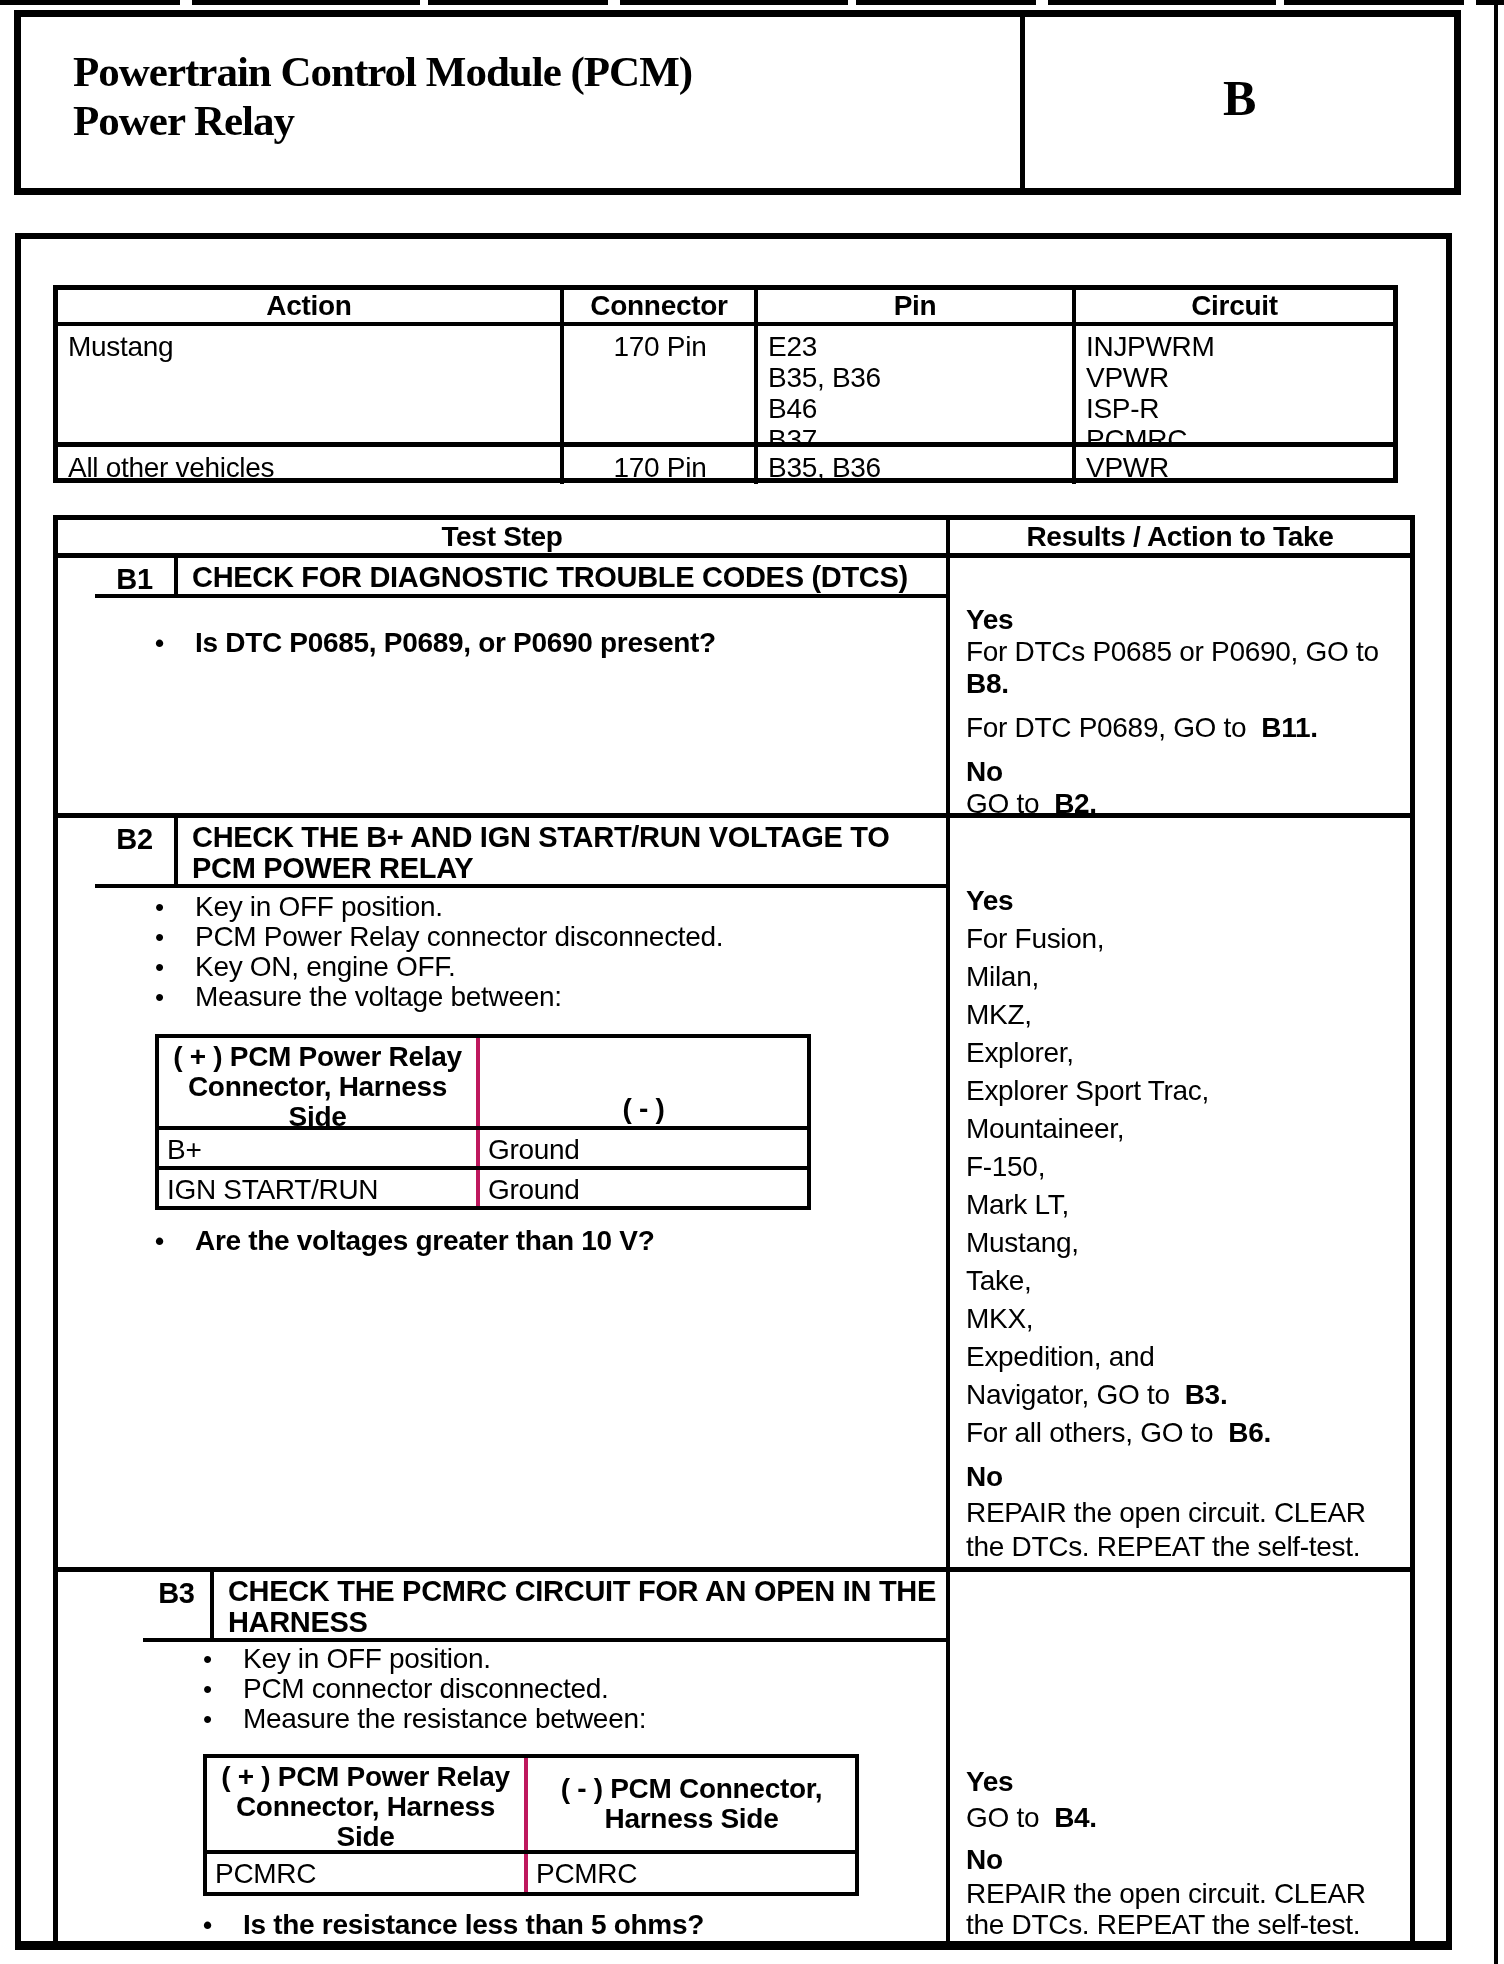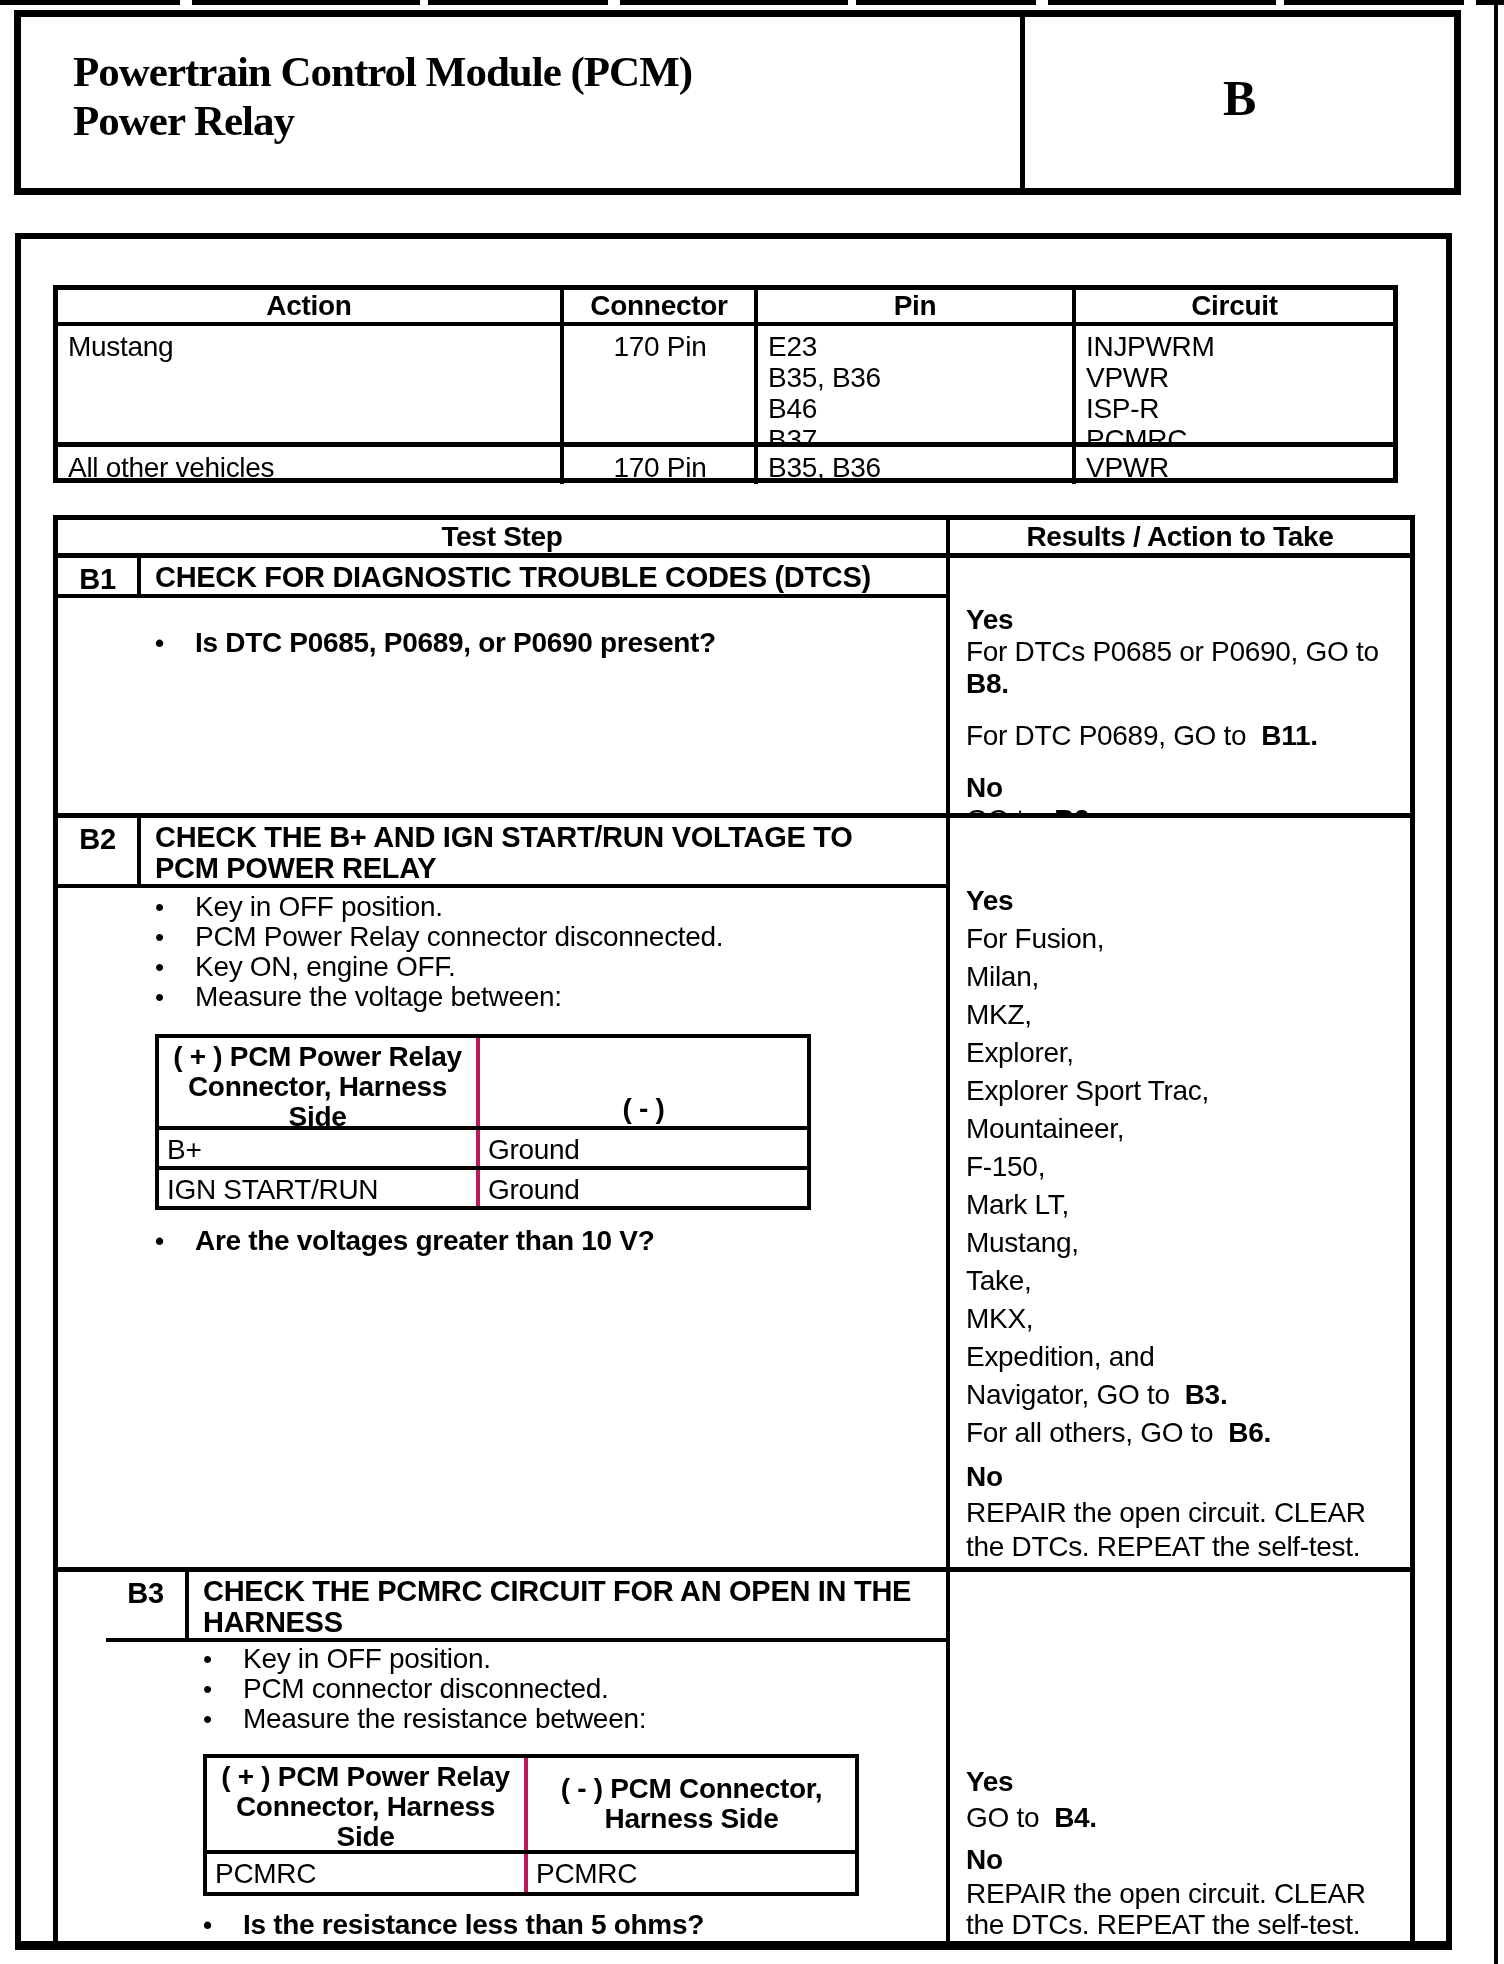--- a/index.html
+++ b/index.html
@@ -43,21 +43,21 @@
   .t-head { display:flex; height:33px; font-weight:bold; }
   .t-head-left { width:892px; border-right:4px solid #000; display:flex; align-items:center; justify-content:center; }
   .t-head-right { flex:1; display:flex; align-items:center; justify-content:center; }
 
   .step { display:flex; border-top:5px solid #000; }
   .s1 { height:260px; }
   .s2 { height:754px; }
   .s3 { height:383px; }
   .step-left { width:892px; border-right:4px solid #000; display:flex; flex-direction:column; }
   .s3 .step-left { border-bottom:6px solid #000;padding-left:48px; }
-  .title-row { display:flex; border-bottom:4px solid #000; }
+  .title-row { display:flex; border-bottom:4px solid #000;margin-left:37px; }
   .s1 .title-row { height:40px; }
   .s2 .title-row, .s3 .title-row { height:70px; }
   .step-id { width:83px; border-right:4px solid #000; font-weight:bold; font-size:29px; text-align:center; padding-top:5px; }
   .step-title { flex:1; padding:4px 10px 0 14px; font-weight:bold; font-size:29px; }
   .step-title .ln { line-height:31px; white-space:nowrap; }
 
   .step-body { flex:1; padding-left:97px; }
   .s1 .step-body { padding-top:30px; }
   .s2 .step-body { padding-top:4px; }
   .s3 .step-body { padding-top:2px; }
@@ -85,21 +85,21 @@
   .s3 .it-row { height:42px; }
   .it-row .it-c1, .it-row .it-c2 { padding:4px 0 0 8px; }
 
   
   .step-right { flex:1; padding:0 8px 0 16px; overflow:hidden; }
   .res .ln span { white-space:pre; }
   .res .ln { white-space:nowrap; }
   .s1 .res { padding-top:46px; line-height:32px; }
   .s2 .res { padding-top:64px; line-height:38px; }
   .s3 .res { padding-top:192px; line-height:36px; }
-  .res .ln.gap { margin-top:20px; }
+  .res .ln.gap { margin-top:12px; }
   .s2 .res .ln.gap, .s3 .res .ln.gap { margin-top:6px; }
   .s2 .res .ln:nth-last-child(-n+2) { line-height:34px; }
   .s3 .res .ln:nth-last-child(-n+2) { line-height:31px; }
   .b { font-weight:bold; }
 </style>
 </head>
 <body>
 
 <div class="page">
   <div class="scan-top"></div>

